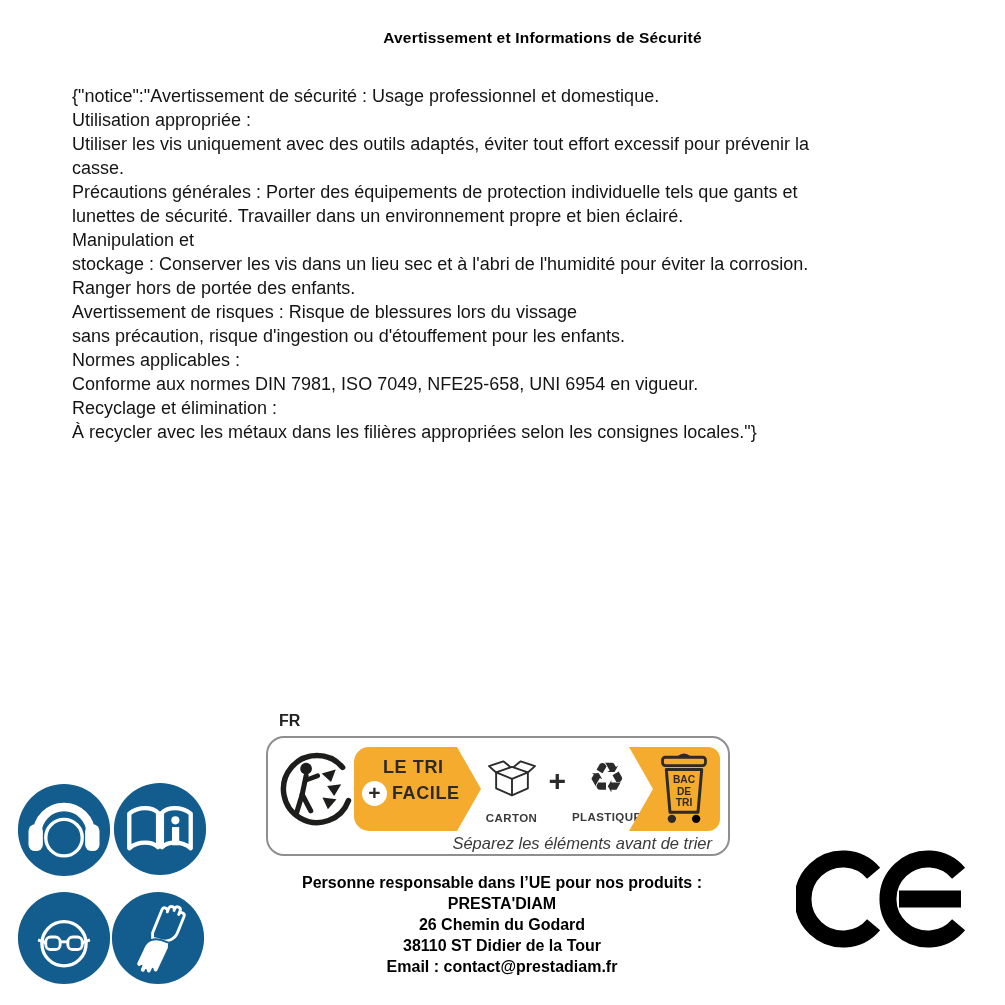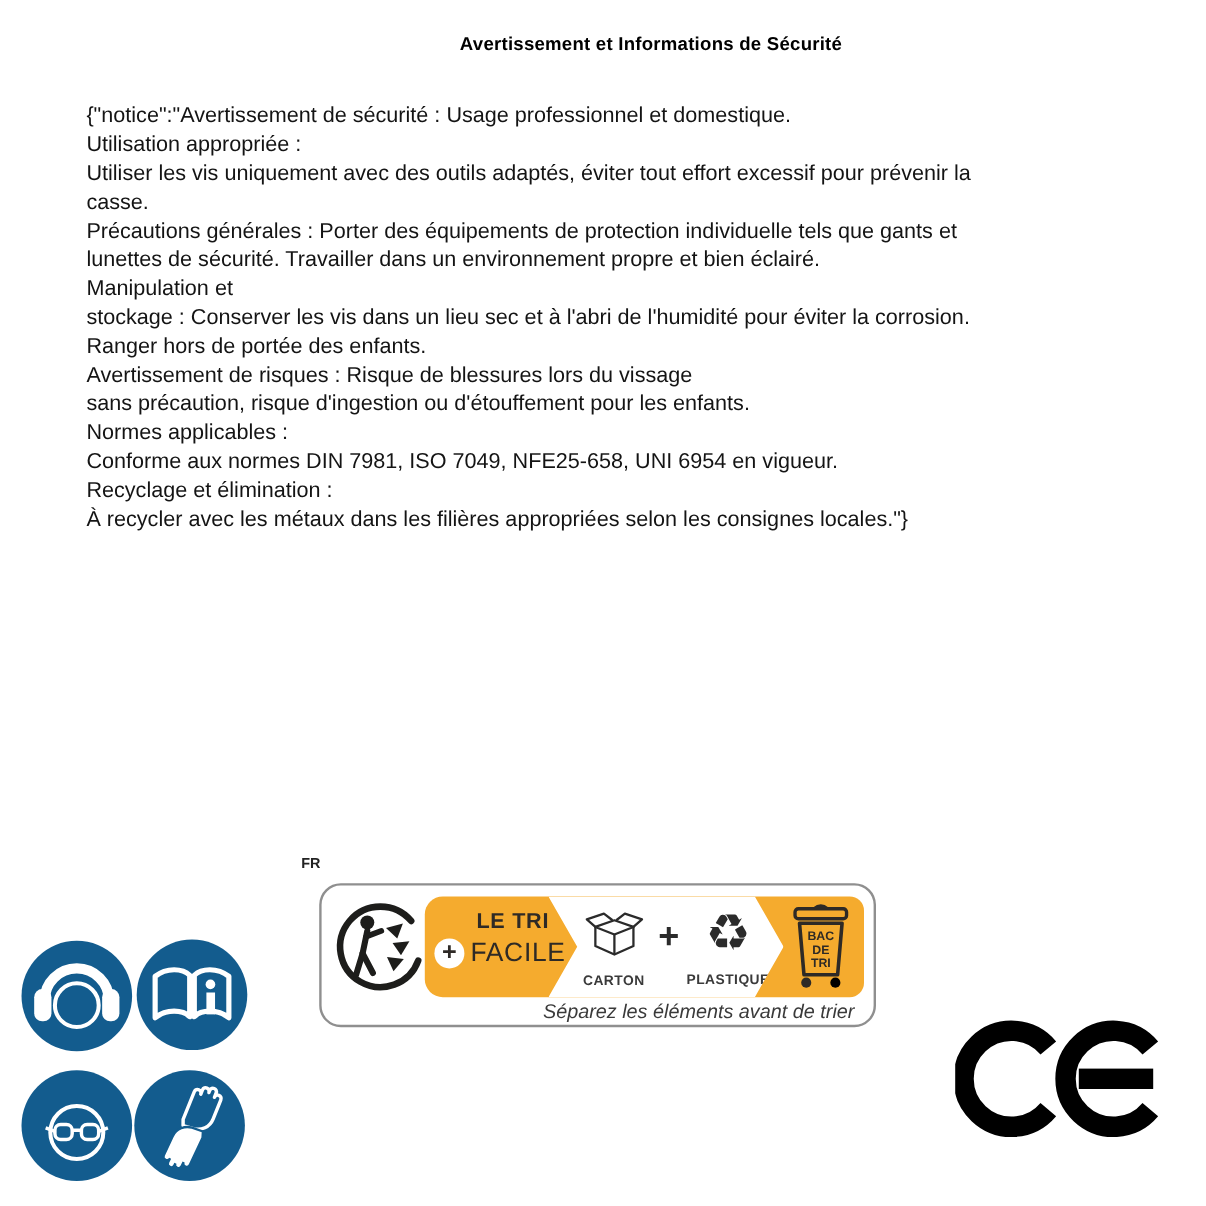--- a/index.html
+++ b/index.html
@@ -7,30 +7,30 @@
         font-family:"Liberation Sans","DejaVu Sans",sans-serif;color:#111;}
   .abs{position:absolute;}
 
   
   #title{top:29px;left:0;width:1005px;text-align:center;font-weight:bold;font-size:15.5px;letter-spacing:.2px;color:#000;padding-left:40px;}
 
   
   #notice{top:84px;left:72px;width:900px;font-size:18px;line-height:24px;white-space:pre-line;color:#141414;}
 
   
-  #fr-code{top:712px;left:251px;font-size:12px;font-weight:bold;color:#222;}
+  #fr-code{top:712px;left:279px;font-size:16px;font-weight:bold;color:#222;}
   #tri-box{top:736px;left:266px;width:464px;height:120px;background:#fff;border:2px solid #8f8f8f;border-radius:18px;box-sizing:border-box;}
   #triman{left:10px;top:4px;width:78px;height:94px;}
   #tri-band{left:86px;top:9px;width:366px;height:84px;background:#F5AB2E;border-radius:15px 12px 12px 15px;}
   #tri-headline{left:0;top:10px;width:106px;color:#2E2A26;}
-  #tri-line1{margin-left:43px;font-size:18px;font-weight:bold;letter-spacing:.6px;line-height:20px;}
+  #tri-line1{margin-left:29px;font-size:18px;font-weight:bold;letter-spacing:.6px;line-height:20px;}
   #tri-line2{display:flex;align-items:center;margin-left:8px;margin-top:4px;}
   #plus-circle{width:25px;height:25px;border-radius:50%;background:#fff;color:#2E2A26;font-size:21px;font-weight:bold;
                line-height:24px;text-align:center;flex:0 0 auto;}
-  #tri-line2 .word{margin-left:5px;font-size:22px;font-weight:normal;letter-spacing:.6px;color:#2E2A26;}
+  #tri-line2 .word{margin-left:5px;font-size:18px;font-weight:bold;letter-spacing:.6px;color:#2E2A26;}
   #materials{left:103px;top:0;width:196px;height:84px;background:#fff;
              clip-path:polygon(0 0,calc(100% - 24px) 0,100% 50%,calc(100% - 24px) 100%,0 100%,24px 50%);
              display:flex;align-items:center;justify-content:center;gap:6px;padding:0 4px 0 16px;box-sizing:border-box;}
   .mat-group{display:flex;flex-direction:column;align-items:center;}
   .mat-label{font-size:11.5px;font-weight:bold;letter-spacing:.4px;color:#3a3a3a;margin-top:11px;}
   #mat-plus{font-size:30px;font-weight:bold;color:#2b2b2b;margin-top:-16px;}
   #recycle-glyph{font-family:"DejaVu Sans",sans-serif;font-size:42px;line-height:44px;color:#2b2b2b;}
   #bin{right:8px;top:5px;width:56px;height:74px;}
   #tagline{right:16px;top:96px;font-size:16.5px;font-style:italic;font-weight:normal;color:#3a3a3a;}
 
@@ -167,14 +167,19 @@
   </svg>
 
   <svg id="ce" class="abs" viewBox="0 0 172 110">
     <g fill="none" stroke="#000" stroke-width="17">
       <path d="M77.6,29.3 A40,40 0 1 0 77.6,80.7"></path>
       <path d="M162.6,29.3 A40,40 0 1 0 162.6,80.7"></path>
     </g>
     <rect x="103" y="46.5" width="62" height="17" fill="#000"></rect>
   </svg>
 
+  <div id="contact" class="abs">Personne responsable dans l’UE pour nos produits :
+PRESTA'DIAM
+26 Chemin du Godard
+38110 ST Didier de la Tour
+Email : contact@prestadiam.fr</div>
 
 </div>
 
 </body></html>

